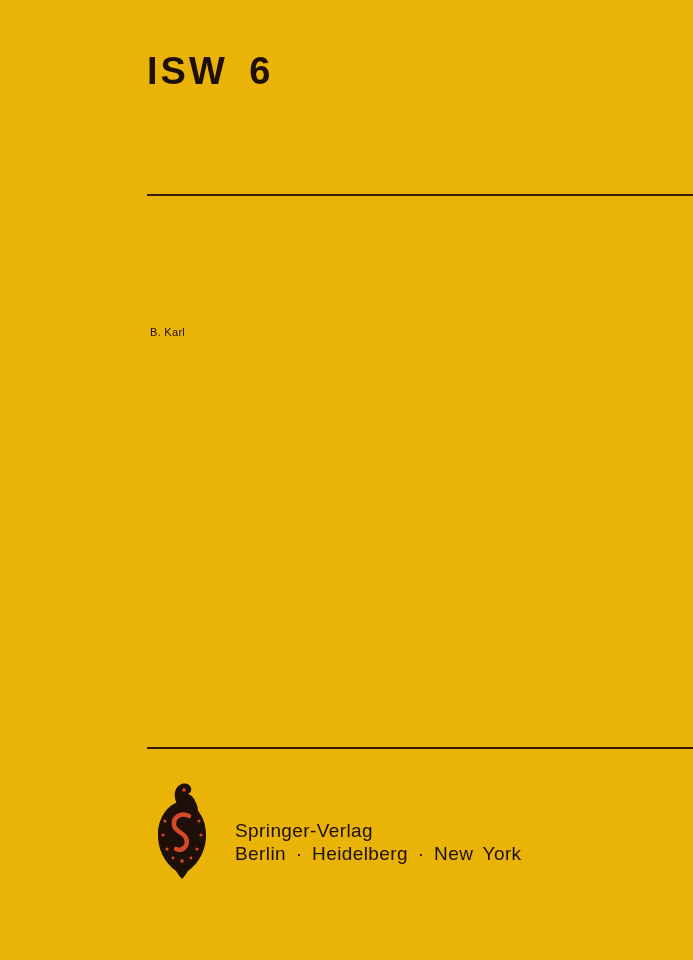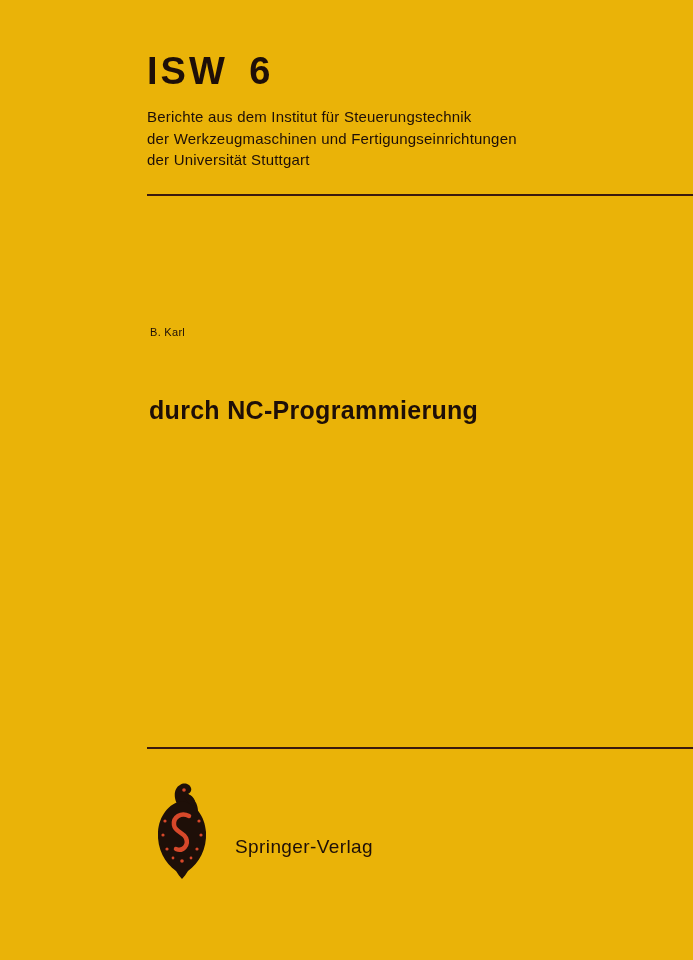--- a/index.html
+++ b/index.html
@@ -67,45 +67,38 @@
     width: 54px;
     height: 96px;
   }
   .publisher {
     position: absolute;
     left: 235px;
     top: 819px;
     font-size: 19px;
     line-height: 23px;
     letter-spacing: 0.4px;
-    margin-top: 16px;
   }
   .publisher .cities {
     word-spacing: 4px;
   }
 </style>
 </head>
 <body>
 
 <div class="cover">
 
   <div class="series-code">ISW 6</div>
 
-  <div class="institute">
-    <div>Berichte aus dem Institut für Steuerungstechnik</div>
-    <div>der Werkzeugmaschinen und Fertigungseinrichtungen</div>
-    <div>der Universität Stuttgart</div>
-  </div>
 
   <div class="rule rule-top"></div>
 
   <div class="author">B. Karl</div>
 
   <div class="book-title">
-    <div>durch NC-Programmierung</div>
   </div>
 
   <div class="rule rule-bottom"></div>
 
   <div class="logo">
     <svg viewBox="0 0 54 96" width="54" height="96" xmlns="http://www.w3.org/2000/svg" aria-hidden="true">
 
       <path fill="#1e0f08" d="M25,2 C29,-1 35,1 36,5 C37,8 35,10 33,11 C38,13 41,17 40,22 C39,26 35,28 31,27 C25,26 21,21 20,15 C19,9 21,4 25,2 Z"></path>
 
       <path fill="#1e0f08" d="M33,11 C39,15 43,21 43,28 L37,30 C36,23 33,18 29,15 Z"></path>
@@ -123,15 +116,16 @@
       <circle cx="46" cy="52" r="1.6" fill="#d7482a"></circle>
       <circle cx="42" cy="66" r="1.6" fill="#d7482a"></circle>
       <circle cx="27" cy="78" r="1.8" fill="#d7482a"></circle>
       <circle cx="18" cy="75" r="1.4" fill="#d7482a"></circle>
       <circle cx="36" cy="75" r="1.4" fill="#d7482a"></circle>
     </svg>
   </div>
 
   <div class="publisher">
     <div>Springer-Verlag</div>
+    <div class="cities">Berlin · Heidelberg · New York</div>
   </div>
 
 </div>
 
 </body></html>

